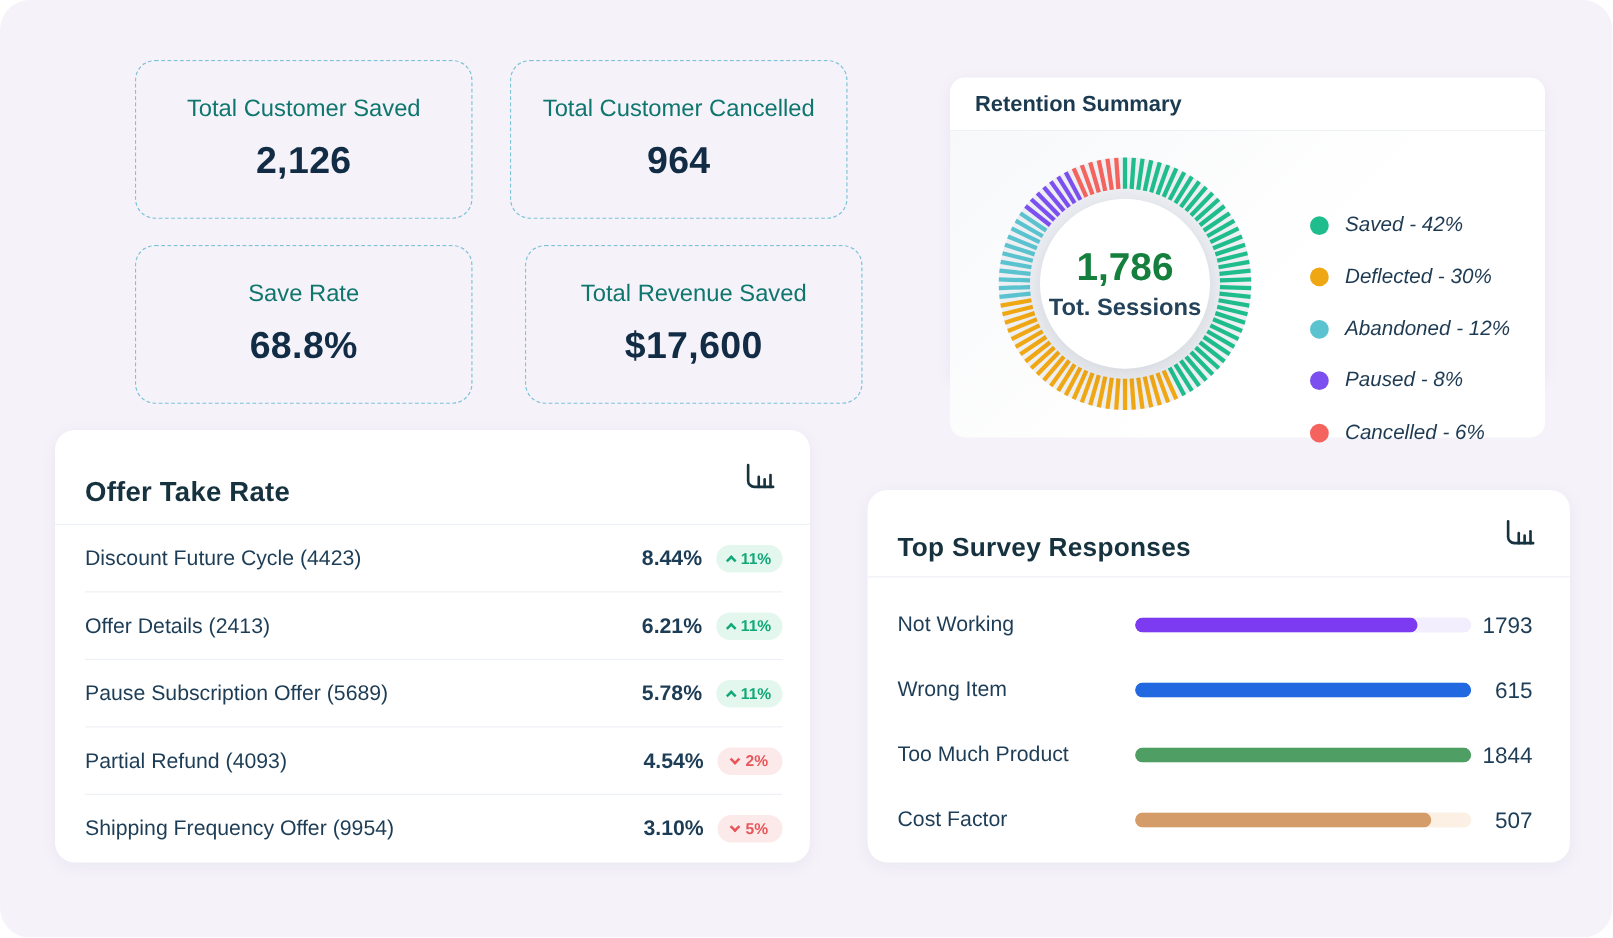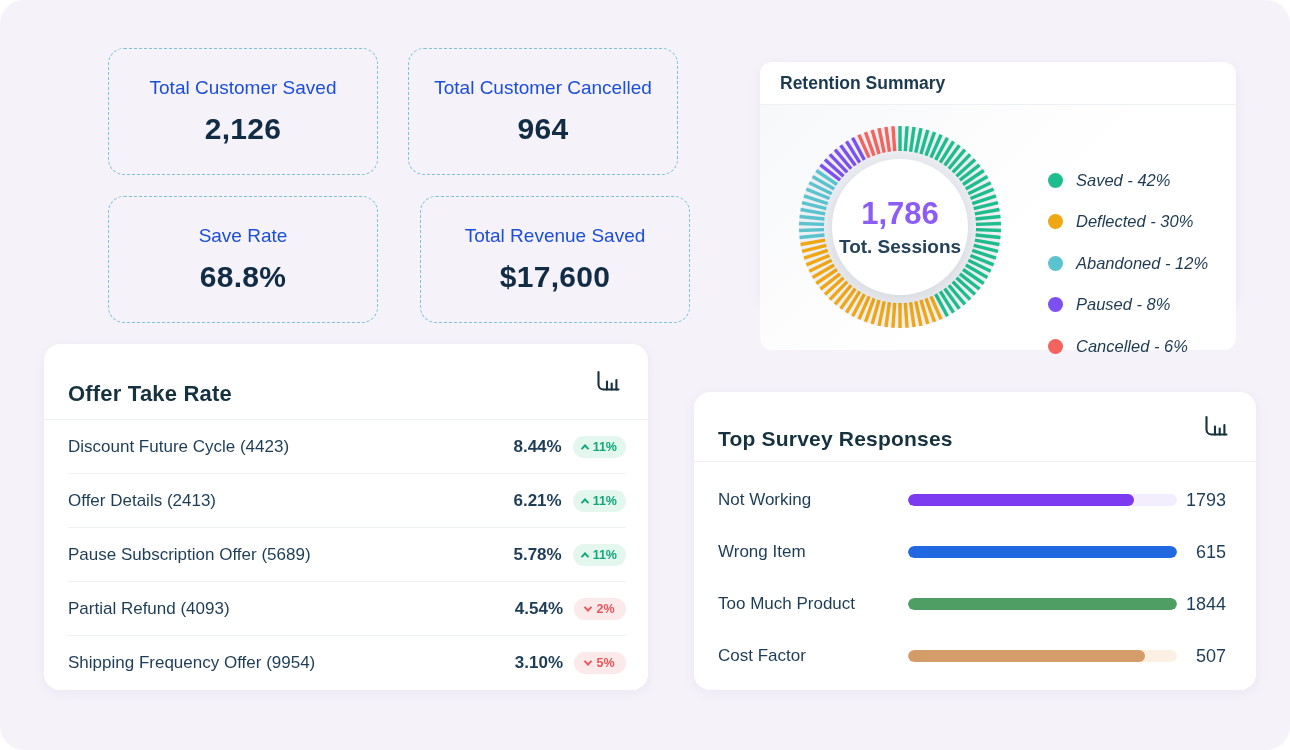--- a/index.html
+++ b/index.html
@@ -8,21 +8,21 @@
     position:relative; width:1290px; height:750px;
     background:#f5f2fa; border-radius:24px; overflow:hidden;
   }
 
   
   .stat-card {
     position:absolute; width:270px; height:127px;
     border:1.6px dashed #7cc3d7; border-radius:16px;
     display:flex; flex-direction:column; align-items:center; justify-content:center; gap:13px;
   }
-  .stat-card .s-label { font-size:19px; color:#1d4ed8; font-weight:500; }
+  .stat-card .s-label { font-size:19px; color:#0f766e; font-weight:500; }
   .stat-card .s-value { font-size:30px; color:#112c44; font-weight:700; letter-spacing:.3px; }
   #stat1 { left:108px; top:48px; }
   #stat2 { left:408px; top:48px; }
   #stat3 { left:108px; top:196px; }
   #stat4 { left:420px; top:196px; }
 
   
   .card { position:absolute; background:#ffffff; box-shadow:0 3px 14px rgba(28,42,80,.05); }
 
   
@@ -34,21 +34,21 @@
   .ret-title { font-size:17.5px; font-weight:600; color:#1b3a50; }
   .ret-body { position:relative; height:245px; background:linear-gradient(135deg,#f7f8fa 0%,#ffffff 55%); border-radius:0 0 12px 12px; }
   .donut-wrap { position:absolute; left:34px; top:16px; width:212px; height:212px; }
   .donut-wrap svg { position:absolute; left:0; top:0; }
   .donut-center {
     position:absolute; left:38px; top:38px; width:136px; height:136px;
     background:#ffffff; border-radius:50%;
     box-shadow:0 4px 18px rgba(20,40,70,.13);
     display:flex; flex-direction:column; align-items:center; justify-content:center; gap:4px;
   }
-  .donut-value { font-size:31px; font-weight:700; color:#8b5cf6; }
+  .donut-value { font-size:31px; font-weight:700; color:#15803d; }
   .donut-sub   { font-size:19px; font-weight:700; color:#24425a; }
   .legend { position:absolute; left:288px; top:61px; display:flex; flex-direction:column; gap:13.5px;font-style:italic; }
   .legend-row { display:flex; align-items:center; gap:13px; height:28px; }
   .legend-dot { width:15px; height:15px; border-radius:50%; flex:0 0 auto; }
   .legend-text { font-size:16.5px; color:#1d3a52; }
 
   
   #offer-card { left:44px; top:344px; width:604px; height:346px; border-radius:16px; }
   .panel-header { display:flex; align-items:center; border-bottom:1px solid #eef1f5; padding:0 26px 0 24px; }
   #offer-card .panel-header { height:76px; }

